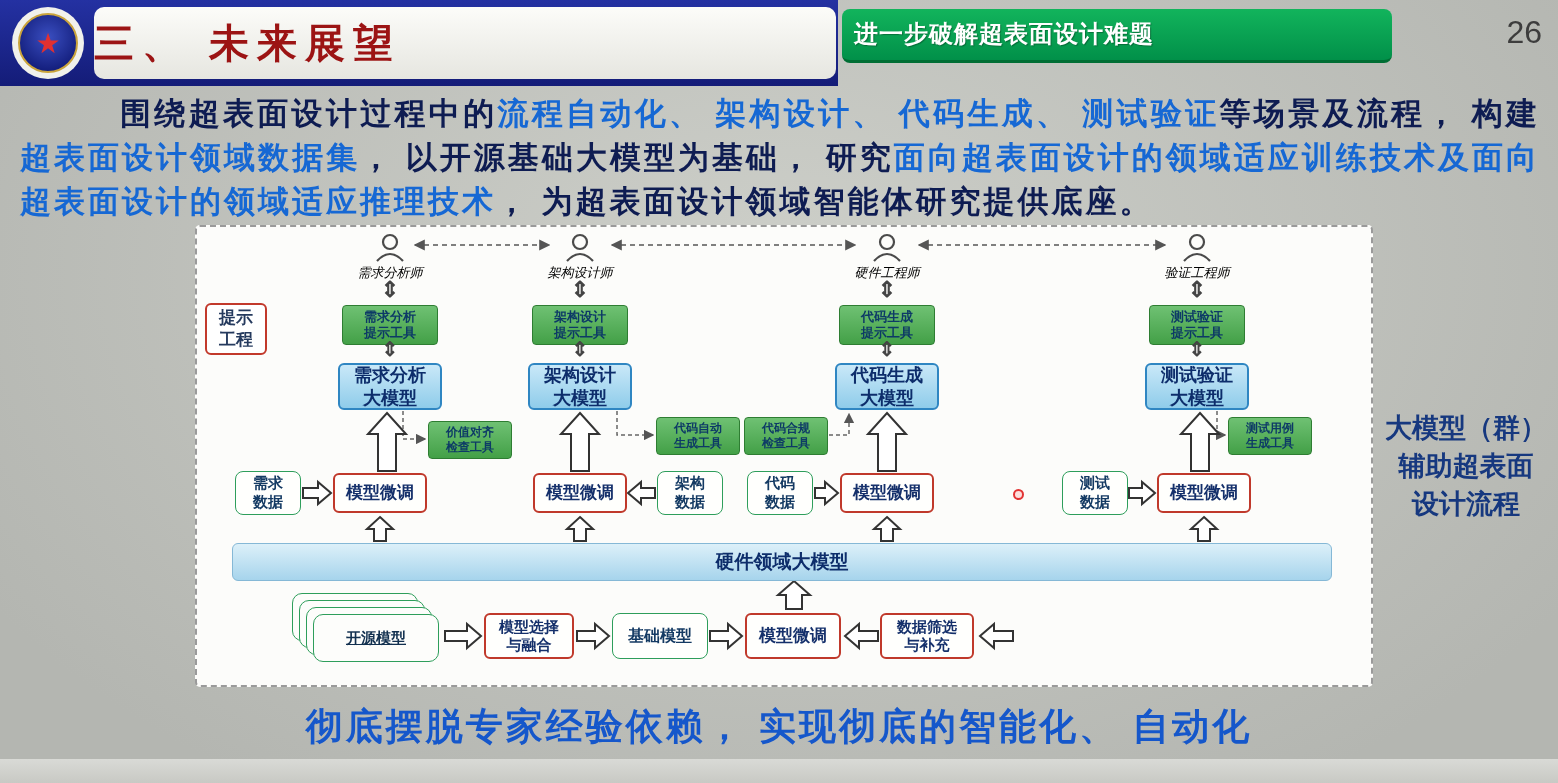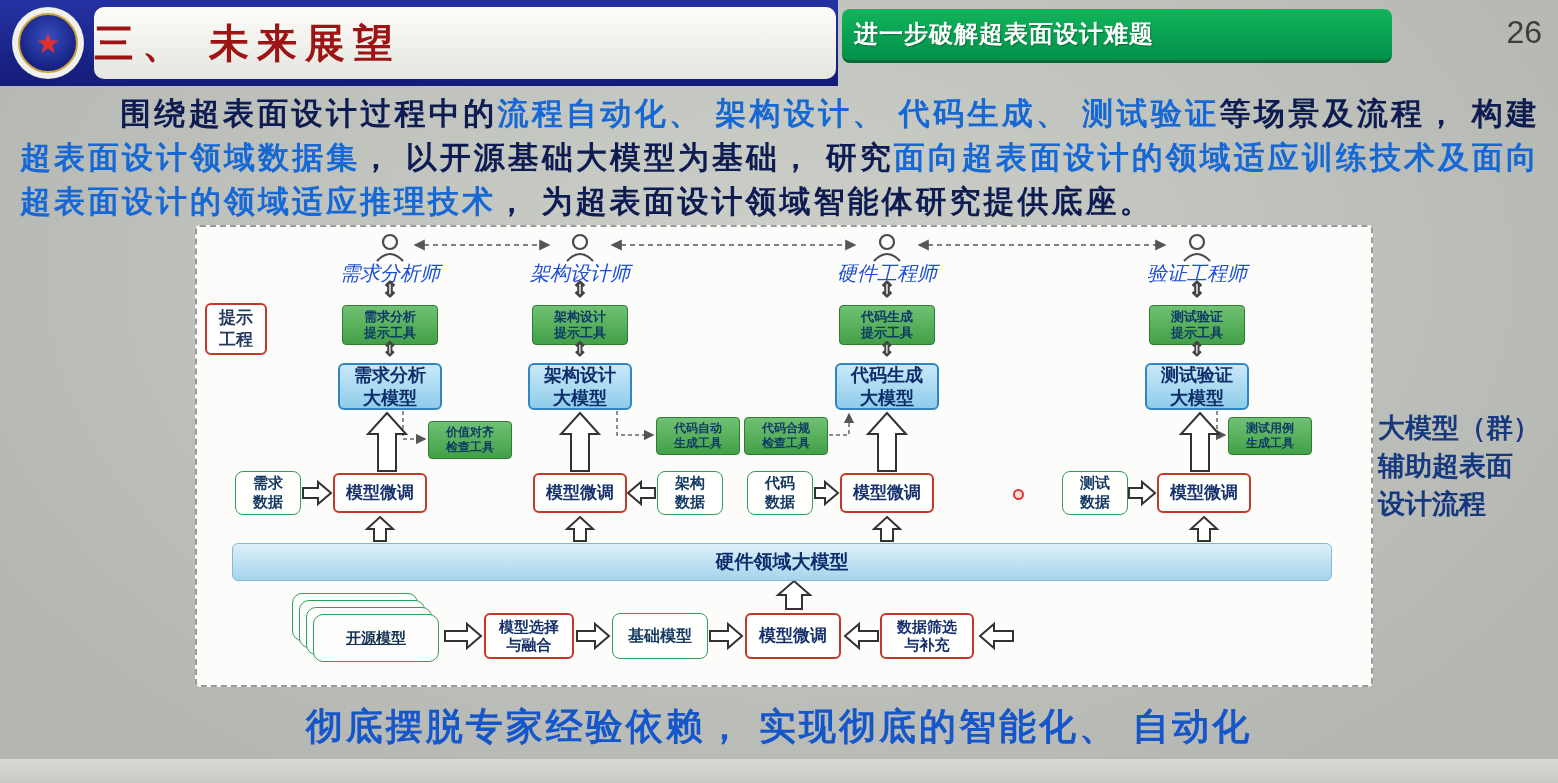--- a/index.html
+++ b/index.html
@@ -2,21 +2,21 @@
 <html><head>
 <meta charset="utf-8">
 <style>
   * { margin:0; padding:0; box-sizing:border-box; }
   html,body { width:1558px; height:783px; }
   body {
     position:relative; overflow:hidden;
     font-family:"Liberation Sans", sans-serif;
     background: radial-gradient(ellipse at 50% 35%, #cdcfc9 0%, #b4b6b1 85%);
   }
-  .pre { white-space: pre-line; }
+  .pre { white-space: pre-line; text-align: center; }
 
   
   .header-band { position:absolute; left:0; top:0; width:838px; height:86px;
     background:linear-gradient(180deg,#2431a2,#141c78); }
   .logo { position:absolute; left:12px; top:7px; width:72px; height:72px; border-radius:50%;
     background:#f1f1ec; display:flex; align-items:center; justify-content:center; z-index:3; }
   .logo-inner { width:60px; height:60px; border-radius:50%; border:2px solid #caa43c;
     background:radial-gradient(circle at 50% 40%, #3a4ec0, #141f7e 75%);
     color:#e23030; font-size:28px; display:flex; align-items:center; justify-content:center; }
   .title-box { position:absolute; left:94px; top:7px; width:742px; height:72px; border-radius:10px;
@@ -36,21 +36,21 @@
   .t-blue { color:#1668d4; }
 
   
   .diagram { position:absolute; left:195px; top:225px; width:1178px; height:462px;
     background:#fcfcfa; border:2px dashed #9a9a9a; border-radius:5px; }
   .connectors { position:absolute; left:0; top:0; z-index:0; }
   .dbox { position:absolute; display:flex; align-items:center; justify-content:center;
     text-align:center; z-index:1; }
 
   .role-label { top:36px; width:120px; height:20px; font-family:"DejaVu Serif", serif;
-    font-style:italic; font-size:20px; color:#1d4ed8; }
+    font-style:italic; font-size:13px; color:#000000; }
   .rl0{left:133px}.rl1{left:323px}.rl2{left:630px}.rl3{left:940px}
 
   .varrow { position:absolute; width:24px; text-align:center; font-weight:bold; color:#444; z-index:1; }
   .va-r1 { top:50px; font-size:22px; }
   .va-r2 { top:110px; font-size:20px; }
   .va0{left:181px}.va1{left:371px}.va2{left:678px}.va3{left:988px}
 
   .gbox { background:linear-gradient(180deg,#6fc173,#43a047); border:1.5px solid #2e7d32;
     border-radius:4px; color:#0d3a66; font-weight:bold; line-height:1.25; }
   .prompt-tool { top:78px; width:96px; height:40px; font-size:13px; }

